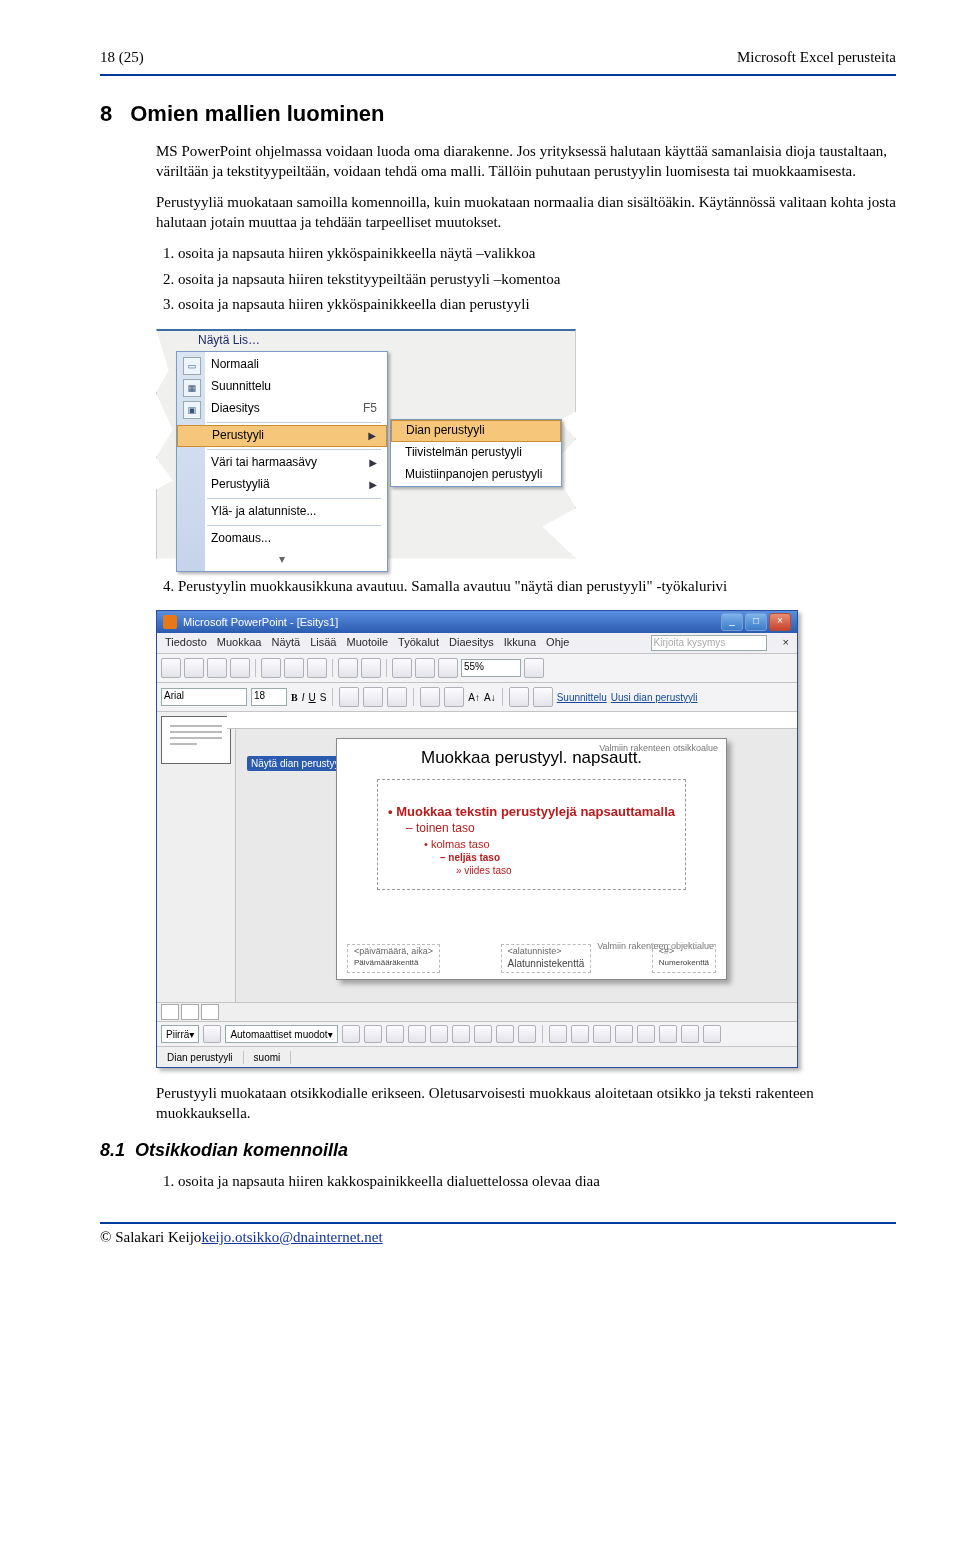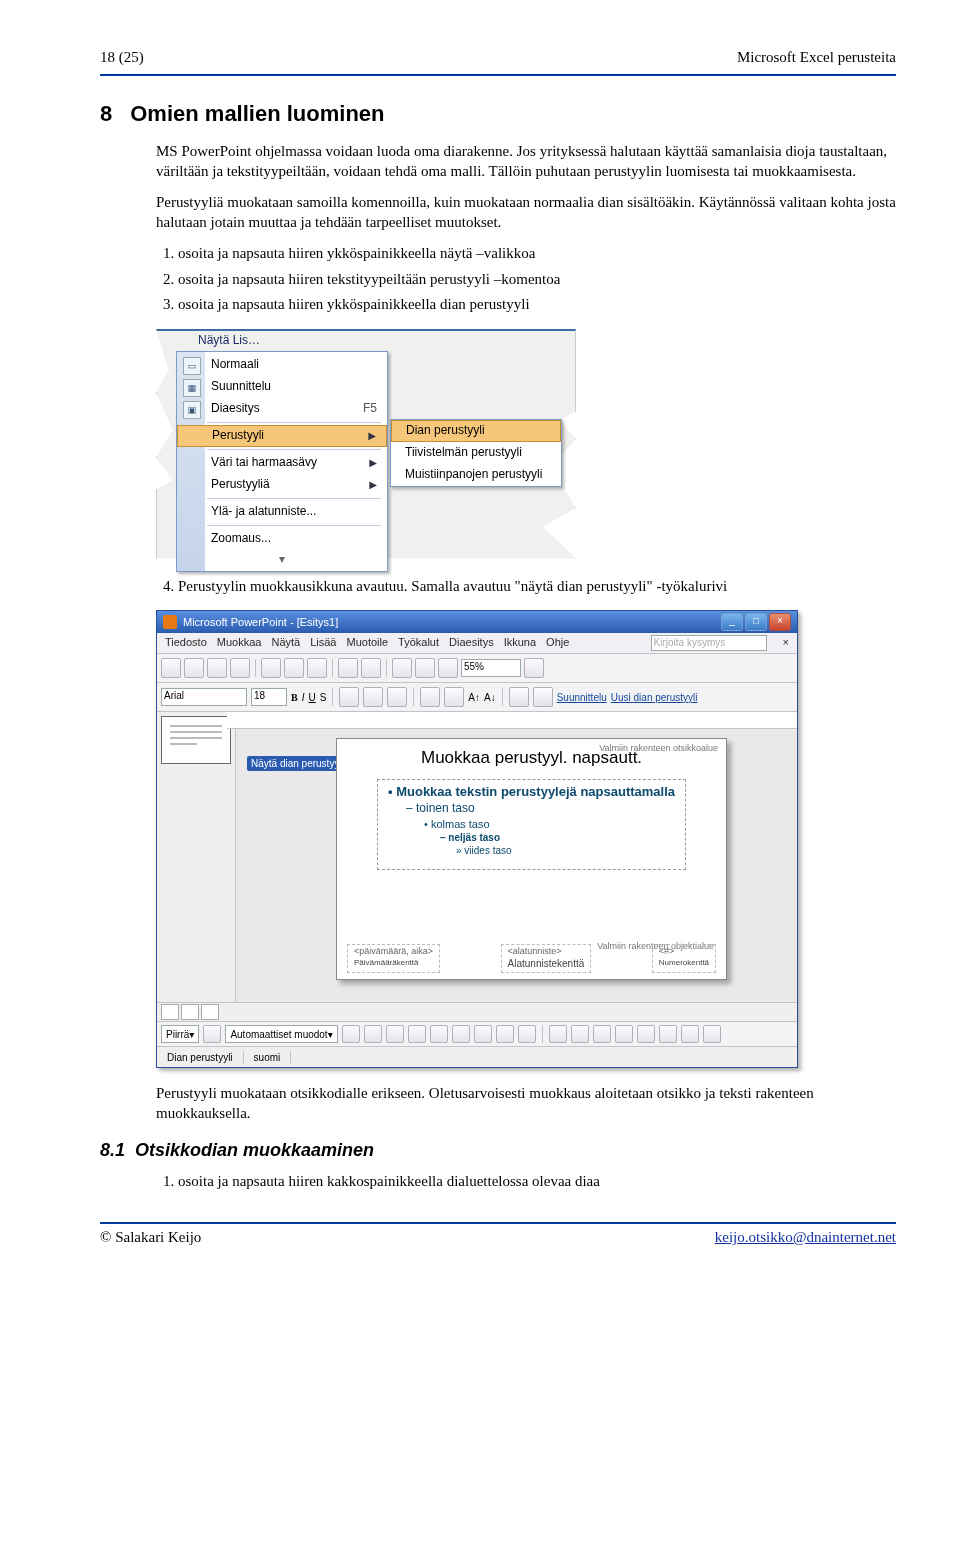--- a/index.html
+++ b/index.html
@@ -147,21 +147,21 @@
   }
   .slidepanel{width:70px;background:#efeff0;border-right:1px solid #c4c4c4;padding:4px;}
   .thumb{height:46px;background:#fff;border:1px solid #666;margin-bottom:4px;position:relative;}
   .thumb .ln{position:absolute;left:8px;right:8px;height:2px;background:#bbb;}
   .ruler{position:absolute;top:0;left:70px;right:0;height:16px;background:#fff;border-bottom:1px solid #c4c4c4;}
   .rulervtip{position:absolute;top:44px;left:90px;background:#2a5bb0;color:#fff;font-size:10px;padding:1px 4px;border-radius:2px;}
   .closetipbtn{position:absolute;top:44px;left:230px;background:#f7e3b5;border:1px solid #bb9750;font-size:10px;padding:1px 4px;}
   .slidearea{margin:26px 24px 10px 100px;background:#fff;border:1px solid #888;box-shadow:4px 4px 5px rgba(0,0,0,0.3);height:240px;position:relative;}
   .sl-title{text-align:center;font-family:Arial;font-size:17px;font-weight:normal;margin-top:8px;}
   .sl-note{position:absolute;top:4px;right:8px;font-size:9px;color:#777;}
-  .sl-box{border:1px dashed #999;margin:10px 40px 0 40px;padding:4px 10px 12px 10px;font-family:Arial;font-size:12px;color:#0c4a6e;}
+  .sl-box{border:1px dashed #999;margin:10px 40px 0 40px;padding:24px 10px 12px 10px;font-family:Arial;font-size:12px;color:#b91c1c;}
   .sl-box .l1{font-weight:bold;font-size:13px;}
   .sl-box .l2{margin-left:18px;font-size:12px;}
   .sl-box .l3{margin-left:36px;font-size:11px;}
   .sl-box .l4{margin-left:52px;font-size:10px;font-weight:bold;}
   .sl-box .l5{margin-left:68px;font-size:10px;}
   .sl-footrow{position:absolute;bottom:6px;left:10px;right:10px;display:flex;justify-content:space-between;font-size:9px;color:#666;}
   .sl-footrow div{border:1px dashed #bbb;padding:1px 6px;}
   .sl-note2{position:absolute;bottom:26px;right:12px;font-size:9px;color:#777;}
   .bottombtns{height:18px;display:flex;align-items:center;gap:2px;padding:0 4px;background:#efeff0;border-bottom:1px solid #c4c4c4;}
   .dvbtn{width:16px;height:14px;border:1px solid #aaa;background:#fff;}
@@ -171,21 +171,21 @@
   .statusbar{height:20px;display:flex;align-items:center;background:#efeff0;font-size:10px;}
   .statusbar div{padding:0 10px;border-right:1px solid #c4c4c4;}
   h2.sub {
     font-family: Arial, Helvetica, sans-serif;
     font-style: italic;
     font-weight: bold;
     font-size: 18px;
     margin: 16px 0 10px 0;
   }
   .footer-hr { border:none;border-top:2px solid #003a9a;margin:30px 0 4px 0;}
-  .footer-row{display:flex;justify-content:space-between;font-size:15px;}
+  .footer-row{display:flex;justify-content:flex-start;font-size:15px;}
   .footer-row .email{color:#1030a0;text-decoration:underline;}
 </style>
 </head>
 <body>
 
 <div class="header-row">
   <span>18 (25)</span>
   <span>Microsoft Excel perusteita</span>
 </div>
 <hr class="hr-line">
@@ -409,21 +409,21 @@
     <div class="statusbar">
       <div>Dian perustyyli</div>
       <div>suomi</div>
     </div>
   </div>
 
   <p>Perustyyli muokataan otsikkodialle erikseen. Oletusarvoisesti muokkaus aloitetaan otsikko ja teksti rakenteen muokkauksella.</p>
 </div>
 
 <h2 class="sub">
-  <span>8.1</span>&nbsp;&nbsp;<span>Otsikkodian muokkaaminen</span>
+  <span>8.1</span>&nbsp;&nbsp;<span>Otsikkodian komennoilla</span>
 </h2>
 <div class="body-block">
   <ol class="num">
     <li>osoita ja napsauta hiiren kakkospainikkeella dialuettelossa olevaa diaa</li>
   </ol>
 </div>
 
 <hr class="footer-hr">
 <div class="footer-row">
   <span>© Salakari Keijo</span>

